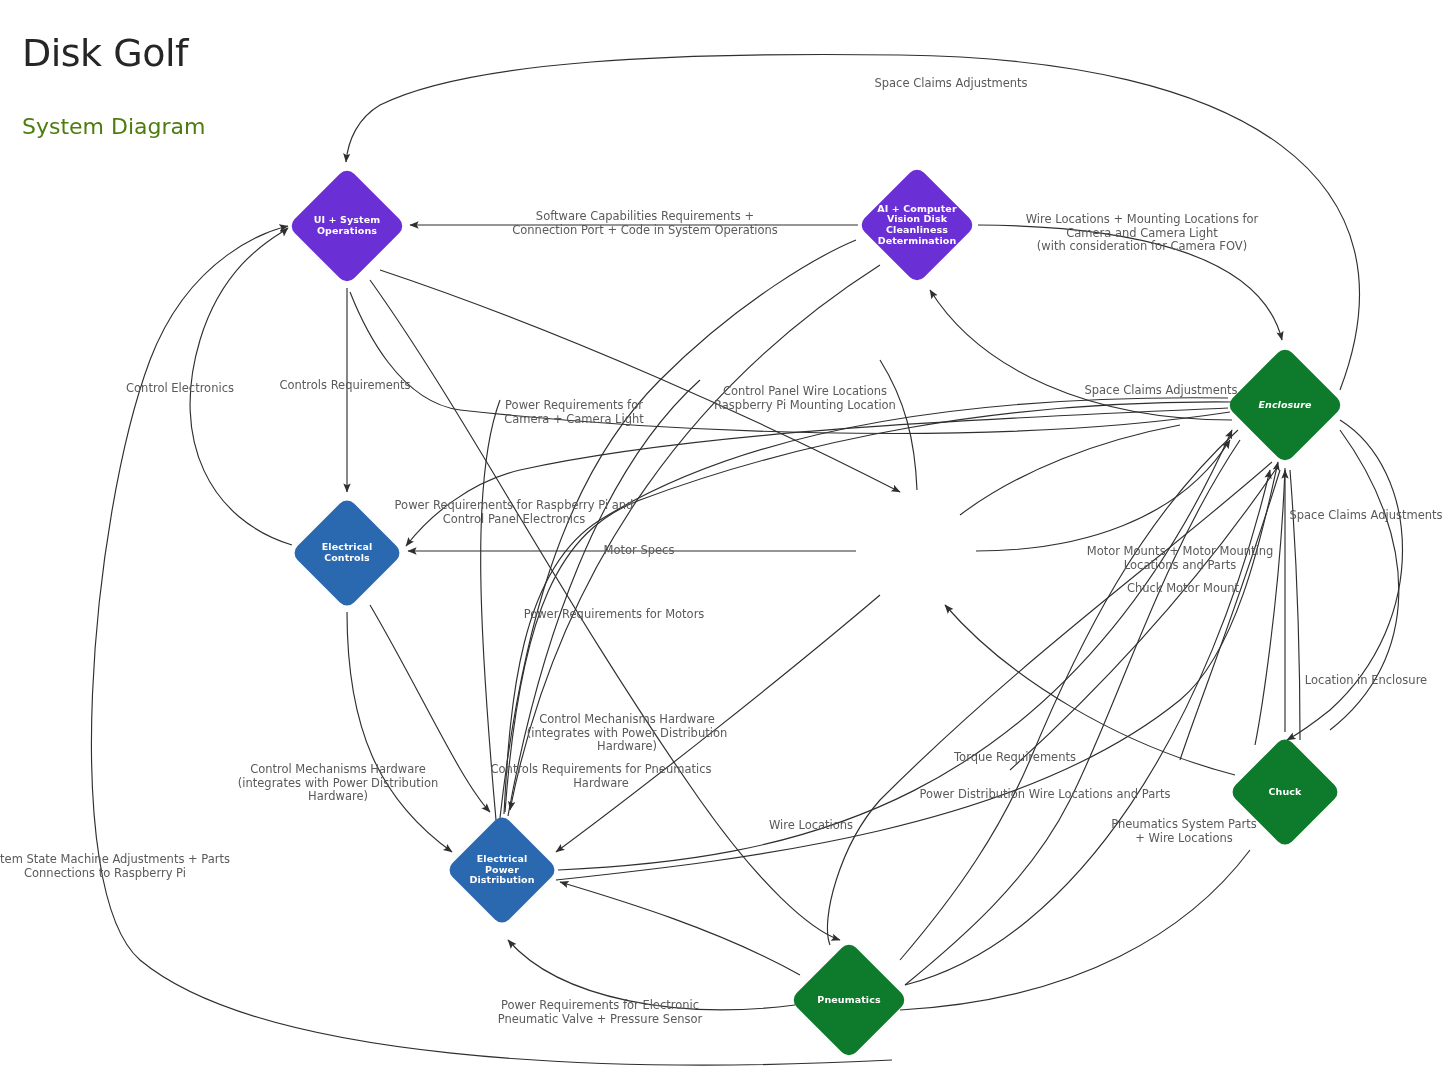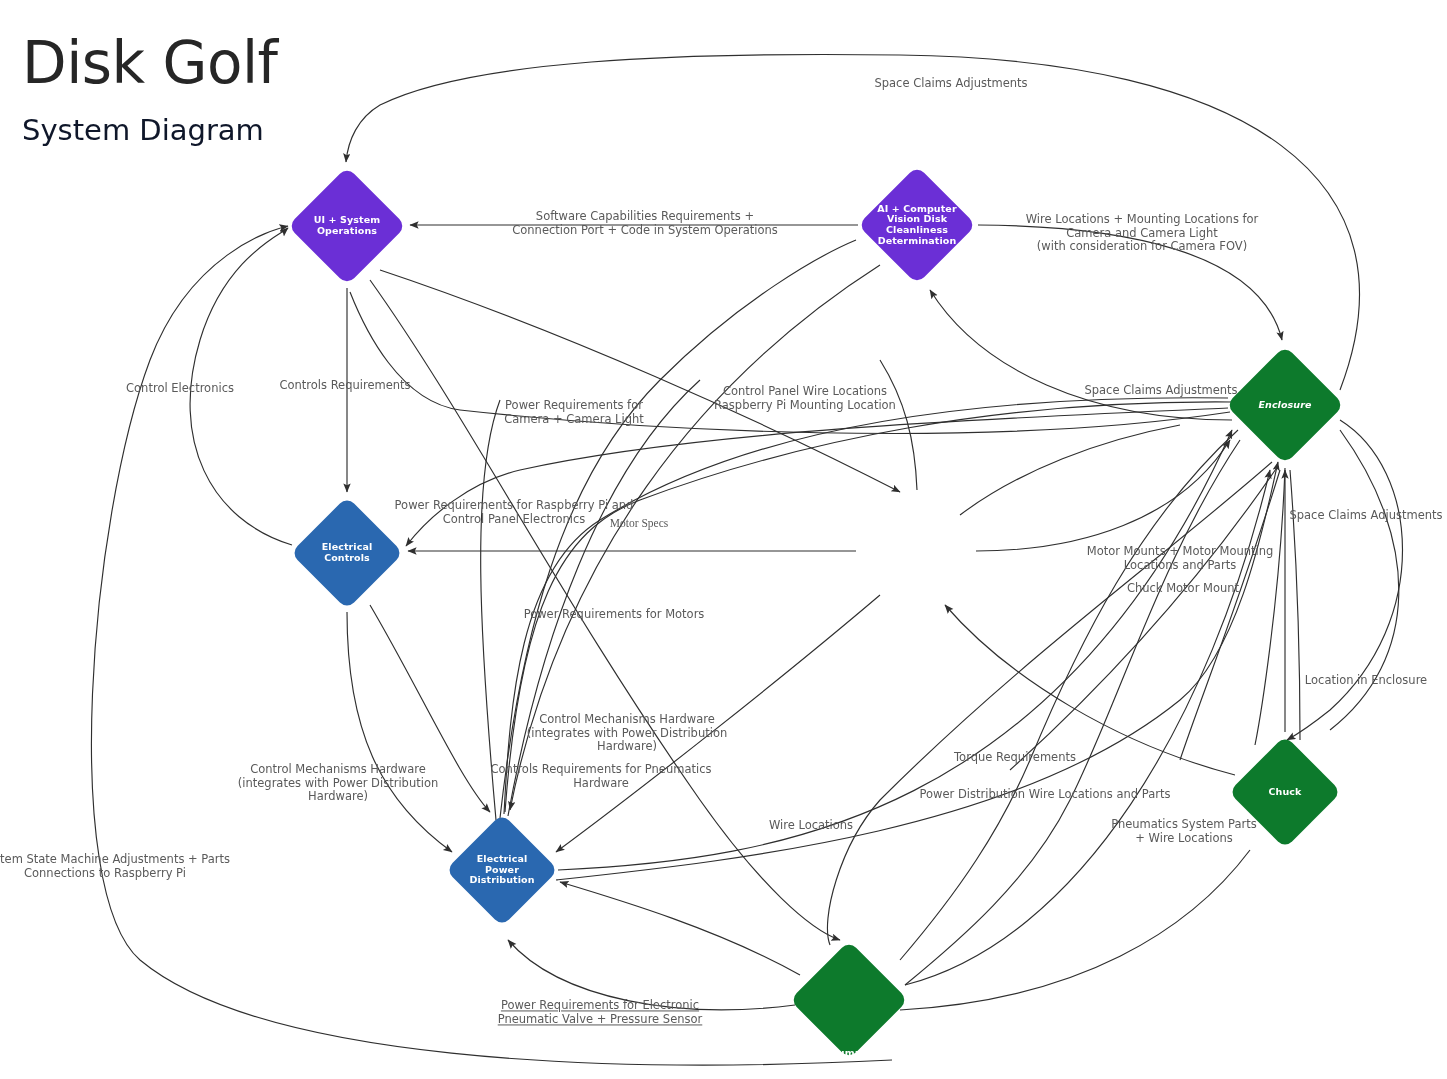--- a/index.html
+++ b/index.html
@@ -1,23 +1,23 @@
 <!DOCTYPE html>
 <html><head>
 <meta charset="utf-8">
 <style>
   html,body{margin:0;padding:0;background:#ffffff;}
   body{width:1447px;height:1079px;position:relative;overflow:hidden;
        font-family:"DejaVu Sans","Liberation Sans",sans-serif;}
   #stage{position:absolute;inset:0;width:1447px;height:1079px;}
   svg#wires{position:absolute;left:0;top:0;width:1447px;height:1079px;}
   .edge{fill:none;stroke:#2f2f2f;stroke-width:1.15;}
-  .title{position:absolute;left:22px;top:34px;font-size:58px;color:#262626;
+  .title{position:absolute;left:22px;top:34px;font-size:38px;color:#262626;
          letter-spacing:-0.5px;font-weight:400;line-height:1;}
-  .subtitle{position:absolute;left:22px;top:116px;font-size:29px;color:#0f172a;
+  .subtitle{position:absolute;left:22px;top:116px;font-size:22px;color:#4d7c0f;
             font-weight:400;line-height:1;}
   .node{position:absolute;display:flex;align-items:center;justify-content:center;
         transform:translate(-50%,-50%) ;}
   .dia{position:absolute;left:50%;top:50%;transform:translate(-50%,-50%) rotate(45deg);
        border-radius:10px;}
   .node-label{position:relative;z-index:2;color:#ffffff;font-weight:bold;
         text-align:center;line-height:1.12;font-size:9.5px;
         letter-spacing:0.1px;pointer-events:none;}
   .elabel{position:absolute;transform:translate(-50%,-50%);text-align:center;
         font-size:11.5px;color:#5a5a5a;line-height:1.18;white-space:pre;
@@ -133,42 +133,42 @@
   <div class="node" style="left:1285px;top:792px;width:112px;height:112px;">
     <div class="dia" style="width:80px;height:80px;background:#0d7a2c;"></div>
     <div class="node-label">Chuck</div>
   </div>
 
   <div class="node" style="left:502px;top:870px;width:112px;height:112px;">
     <div class="dia" style="width:80px;height:80px;background:#2a68b0;"></div>
     <div class="node-label">Electrical<br>Power<br>Distribution</div>
   </div>
 
-  <div class="node" style="left:849px;top:1000px;width:118px;height:118px;align-items:flex-end;">
+  <div class="node" style="left:849px;top:1000px;width:118px;height:118px;">
     <div class="dia" style="width:84px;height:84px;background:#0d7a2c;"></div>
     <div class="node-label">Pneumatics</div>
   </div>
 
   <div id="labels">
       <div class="elabel" style="left: 951px; top: 84px; color: rgb(90, 90, 90);">Space Claims Adjustments</div>
       <div class="elabel" style="left: 645px; top: 224px; color: rgb(90, 90, 90); text-align: center;">Software Capabilities Requirements +
 Connection Port + Code in System Operations</div>
       <div class="elabel" style="left: 1142px; top: 233px; color: rgb(90, 90, 90);">Wire Locations + Mounting Locations for
 Camera and Camera Light
 (with consideration for Camera FOV)</div>
       <div class="elabel" style="left: 180px; top: 389px; color: rgb(90, 90, 90);">Control Electronics</div>
       <div class="elabel" style="left: 345px; top: 386px; color: rgb(90, 90, 90);">Controls Requirements</div>
       <div class="elabel" style="left: 574px; top: 413px; color: rgb(90, 90, 90);">Power Requirements for
 Camera + Camera Light</div>
       <div class="elabel" style="left: 805px; top: 399px; color: rgb(90, 90, 90);">Control Panel Wire Locations
 Raspberry Pi Mounting Location</div>
       <div class="elabel" style="left: 1161px; top: 391px; color: rgb(90, 90, 90);">Space Claims Adjustments</div>
       <div class="elabel" style="left: 482px; top: 513px; color: rgb(90, 90, 90); margin-left: 32px;">Power Requirements for Raspberry Pi and
 Control Panel Electronics</div>
-      <div class="elabel" style="left: 639px; top: 524px; color: rgb(90, 90, 90); font-family: Liberation Serif, serif;">Motor Specs</div>
+      <div class="elabel" style="left: 639px; top: 551px; color: rgb(90, 90, 90);">Motor Specs</div>
       <div class="elabel" style="left: 1180px; top: 559px; color: rgb(90, 90, 90);">Motor Mounts + Motor Mounting
 Locations and Parts</div>
       <div class="elabel" style="left: 1366px; top: 516px; color: rgb(90, 90, 90);">Space Claims Adjustments</div>
       <div class="elabel" style="left: 1183px; top: 589px; color: rgb(90, 90, 90); text-align: right;">Chuck Motor Mount</div>
       <div class="elabel" style="left: 614px; top: 615px; color: rgb(90, 90, 90);">Power Requirements for Motors</div>
       <div class="elabel" style="left: 1366px; top: 681px; color: rgb(90, 90, 90);">Location in Enclosure</div>
       <div class="elabel" style="left: 627px; top: 733px; color: rgb(90, 90, 90);">Control Mechanisms Hardware
 (integrates with Power Distribution
 Hardware)</div>
       <div class="elabel" style="left: 1015px; top: 758px; color: rgb(90, 90, 90);">Torque Requirements</div>
@@ -176,17 +176,17 @@
 (integrates with Power Distribution
 Hardware)</div>
       <div class="elabel" style="left: 601px; top: 777px; color: rgb(90, 90, 90);">Controls Requirements for Pneumatics
 Hardware</div>
       <div class="elabel" style="left: 1045px; top: 795px; color: rgb(90, 90, 90);">Power Distribution Wire Locations and Parts</div>
       <div class="elabel" style="left: 811px; top: 826px; color: rgb(90, 90, 90);">Wire Locations</div>
       <div class="elabel" style="left: 1184px; top: 832px; color: rgb(90, 90, 90);">Pneumatics System Parts
 + Wire Locations</div>
       <div class="elabel" style="left: 105px; top: 867px; color: rgb(90, 90, 90);">System State Machine Adjustments + Parts
 Connections to Raspberry Pi</div>
-      <div class="elabel" style="left: 600px; top: 1013px; color: rgb(90, 90, 90); text-decoration: underline;">Power Requirements for Electronic
+      <div class="elabel" style="left: 600px; top: 1013px; color: rgb(90, 90, 90);">Power Requirements for Electronic
 Pneumatic Valve + Pressure Sensor</div>
     </div>
 
 </div>
 
 </body></html>

